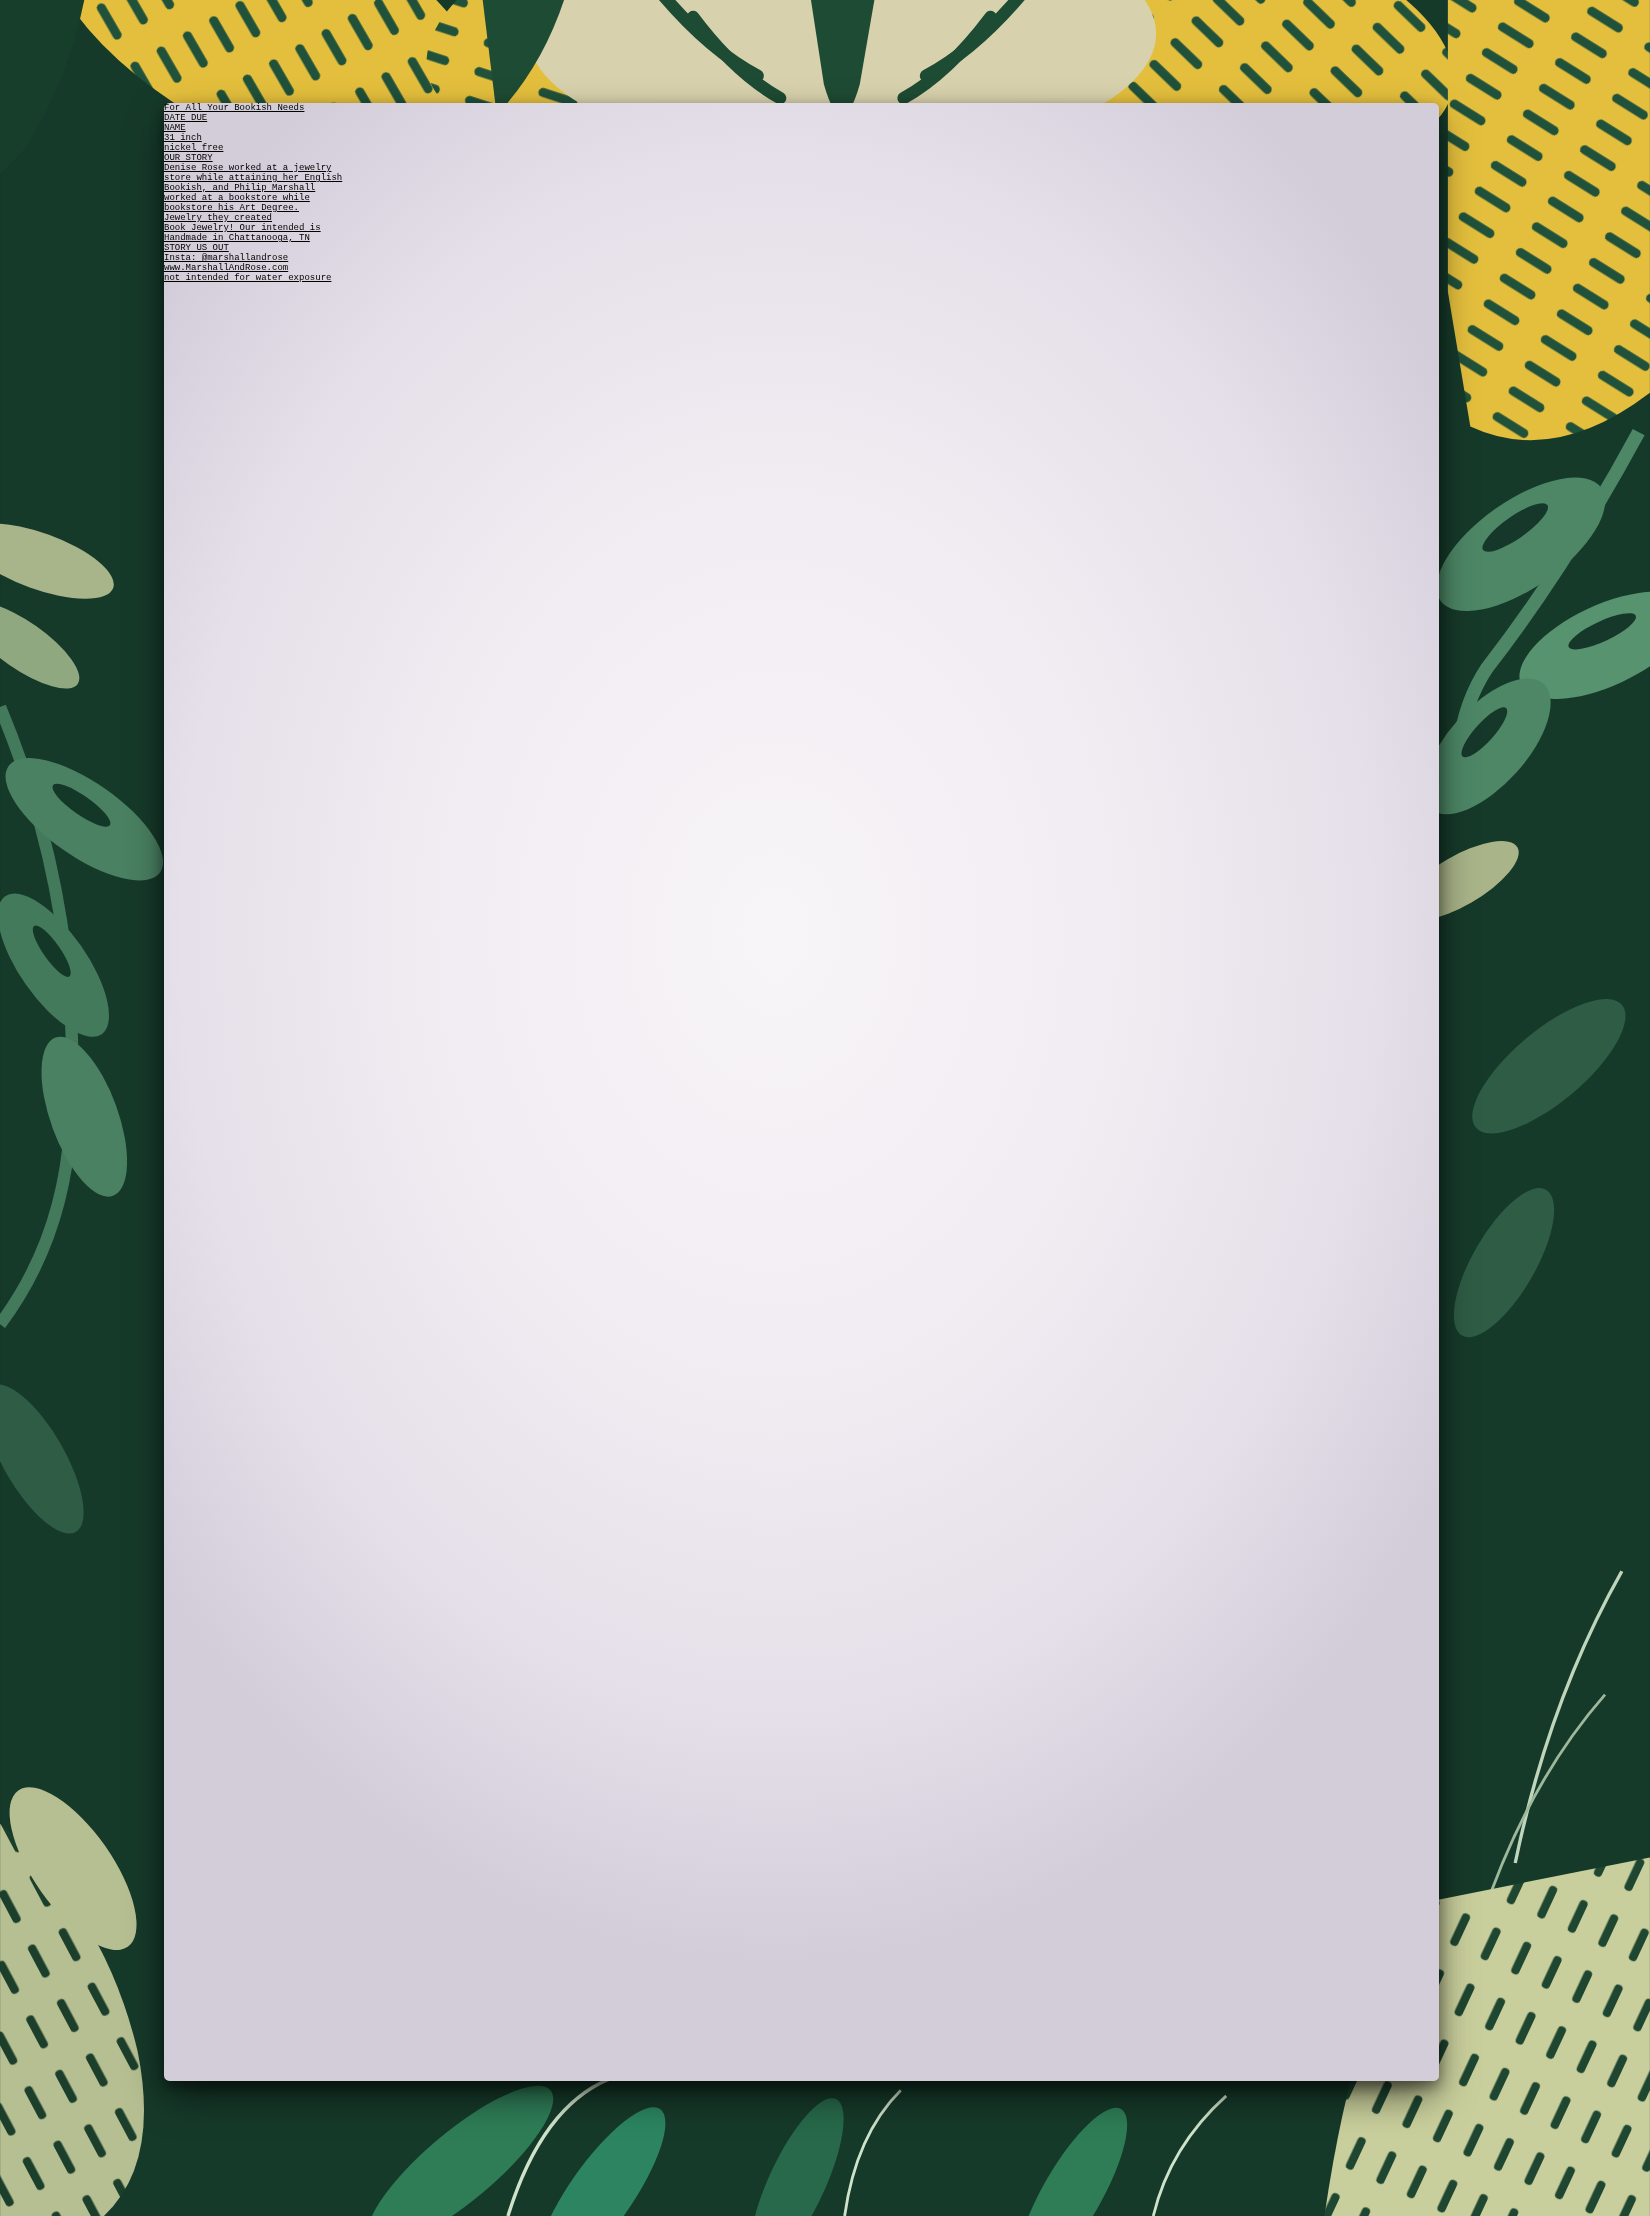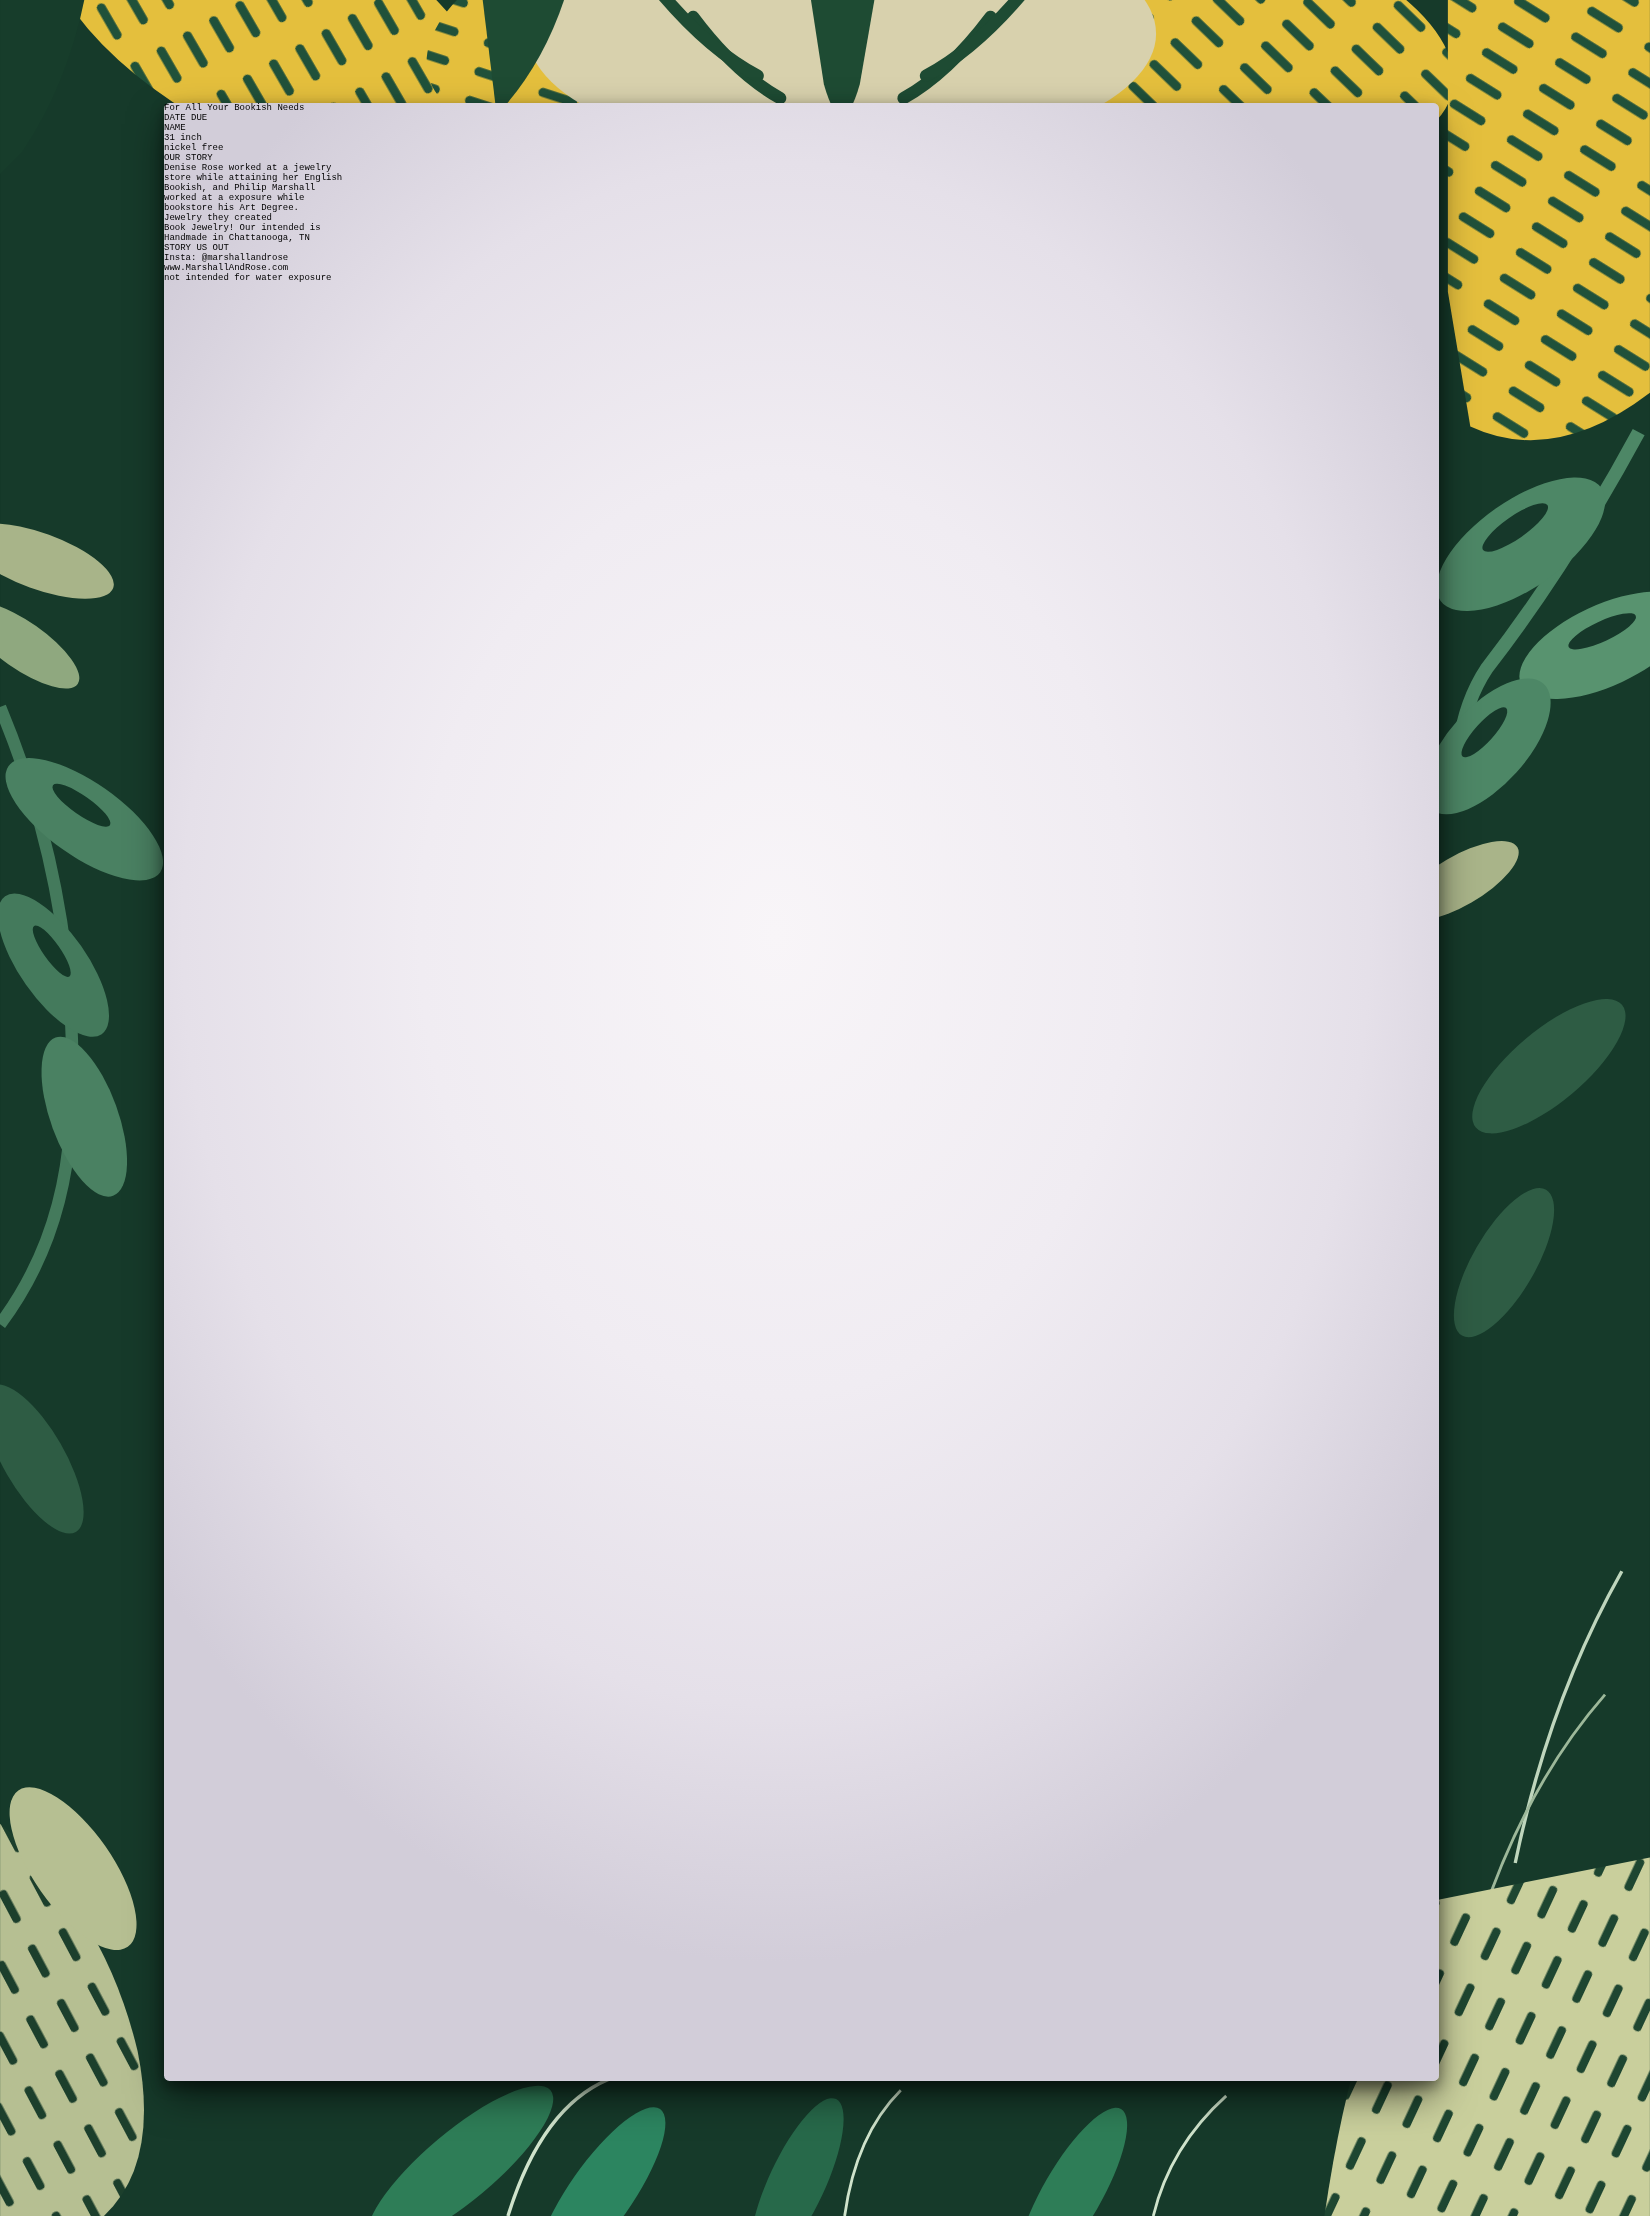--- a/index.html
+++ b/index.html
@@ -5,21 +5,21 @@
   html,body{margin:0;padding:0;background:#0e2a1e;}
   .scene{position:relative;width:1650px;height:2216px;overflow:hidden;
          font-family:"Liberation Mono","DejaVu Sans Mono",monospace;}
   .bg{position:absolute;left:0;top:0;width:100%;height:100%;display:block;}
 
   
   .card{position:absolute;left:164px;top:103px;width:1275px;height:1978px;
         background:radial-gradient(ellipse 62% 52% at 48% 42%,
                    #f8f5f8 0%, #f0ecf2 45%, #e5e0e9 75%, #d2cdd9 100%);
         border-radius:5.6px;
-        box-shadow:0 17px 39px -4.5px rgba(0,0,0,.6), 0 5.6px 12.3px rgba(0,0,0,.4);}
+        box-shadow:0 17px 39px -4.5px rgba(0,0,0,.6), 0 5.6px 12.3px rgba(0,0,0,.4);text-decoration:underline;}
   .hline{position:absolute;left:21.3px;width:1229px;height:5px;border-radius:2.2px;
          background:linear-gradient(180deg,#6e86cf 0%,#2c3693 32%,#2b3490 60%,#7e4f97 82%,#a express 0;}
   .hline{background:linear-gradient(180deg,#6e86cf 0%,#2c3693 32%,#2b3490 60%,#7e4f97 82%,#a05a9b 100%);}
   .hline.thick{height:7.9px;}
   .vline{position:absolute;left:324px;top:119px;width:3.9px;height:1836px;background:#2c35a0;}
 
   .title{position:absolute;left:0;top:75px;width:100%;text-align:center;
          transform:translateY(-50%);font-size:76px;font-weight:700;letter-spacing:-1.1px;
          color:#1d242e;white-space:pre;}
   .hdr{position:absolute;top:158px;transform:translateY(-50%);
@@ -156,21 +156,21 @@
 
     <div class="hdr hdr-date">DATE DUE</div>
     <div class="hdr hdr-name">NAME</div>
 
     <div class="row c sz-110" style="top:248px">31 inch</div>
     <div class="row c sz-81" style="top:362px">nickel free</div>
     <div class="row c sz-131" style="top:475px">OUR STORY</div>
     <div class="row L sz-86" style="top:597px">Denise Rose worked at a jewelry</div>
     <div class="row L sz-86" style="top:697px">store while attaining her English</div>
     <div class="row L sz-86" style="top:837px">Bookish, and Philip Marshall</div>
-    <div class="row L sz-86" style="top:954px">worked at a exposure while</div>
+    <div class="row L sz-86" style="top:954px">worked at a bookstore while</div>
     <div class="row L sz-86" style="top:1082px">bookstore his Art Degree.</div>
     <div class="row L sz-86" style="top:1201px">Jewelry they created</div>
     <div class="row L sz-86" style="top:1312px">Book Jewelry!  Our intended is</div>
     <div class="row L sz-94" style="top:1433px">Handmade in Chattanooga, TN</div>
     <div class="row c sz-132" style="top:1556px">STORY US OUT</div>
     <div class="row c sz-85" style="top:1670px">Insta: @marshallandrose</div>
     <div class="row c sz-98" style="top:1787px">www.MarshallAndRose.com</div>
     <div class="row c sz-72" style="top:1905px">not intended for water exposure</div>
 
     <div class="hole hole-left"></div>

